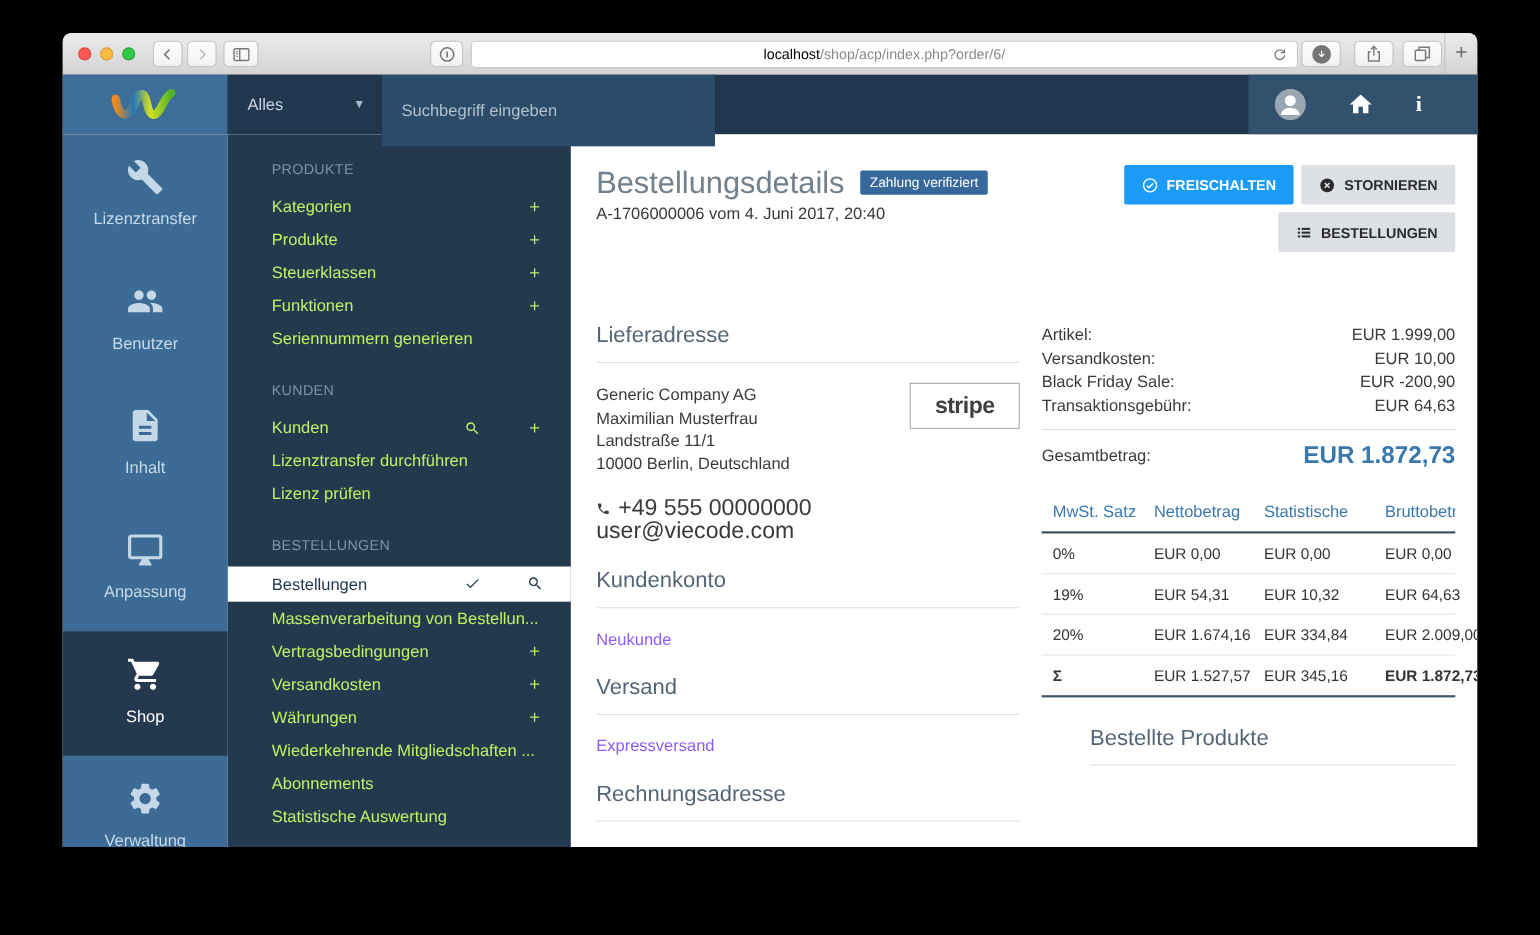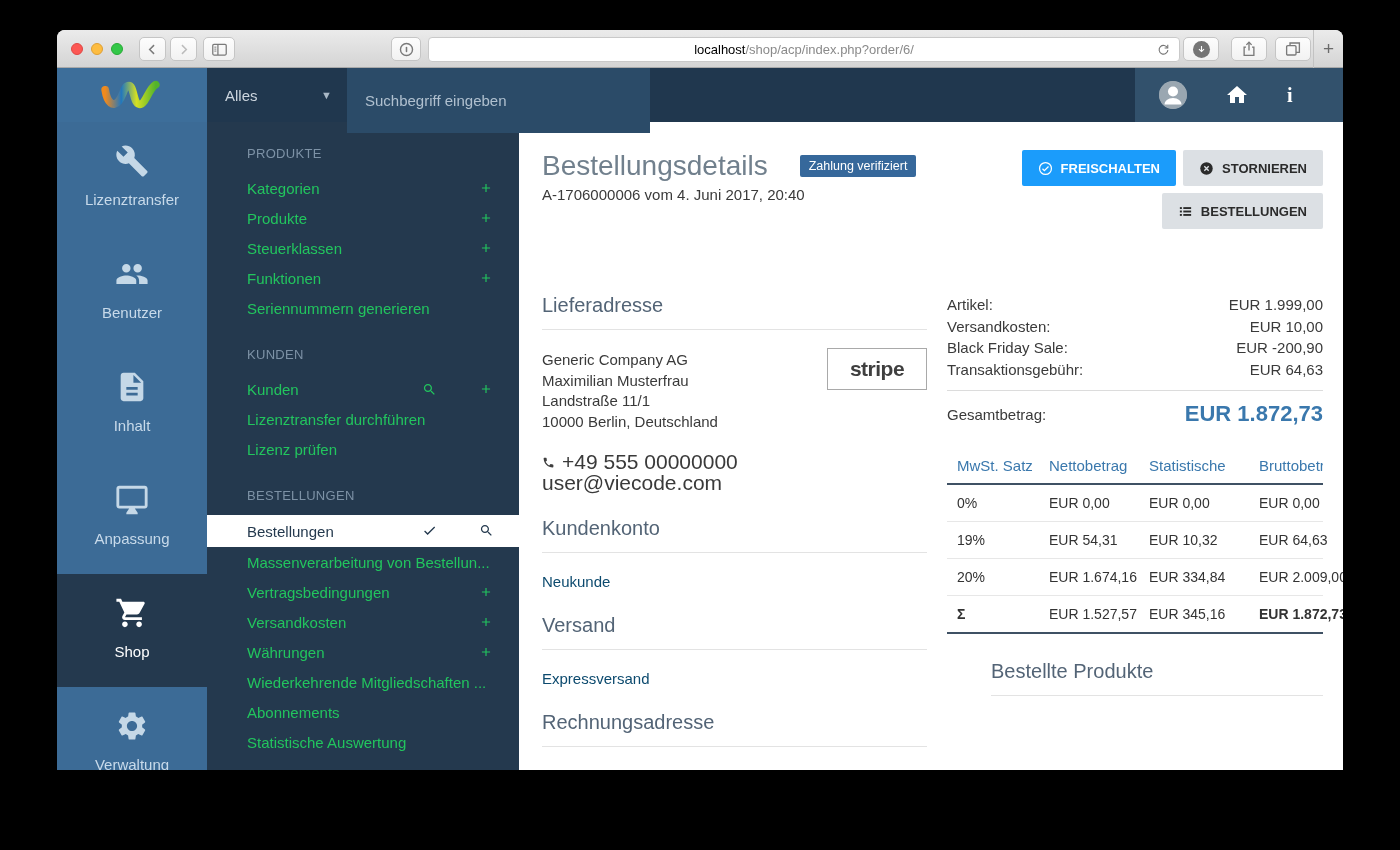--- a/index.html
+++ b/index.html
@@ -50,52 +50,52 @@
   .nav-item { height:113px; display:flex; flex-direction:column; align-items:center; padding-top:22px; gap:13px; color:#c8daea; cursor:default; }
   .nav-item svg { color:#c5d8e7; }
   .nav-item .nav-label { font-size:15px; }
   .nav-item.active { background:#24394e; color:#fff; }
   .nav-item.active svg { color:#fff; }
 
   
   .sidemenu { width:312px; background:#24394e; flex:none; padding-top:24px; overflow:hidden; }
   .menu-sec { margin-bottom:24px; }
   .menu-sec-title { font-size:13px; color:#7d92a6; padding-left:40px; margin-bottom:12px; letter-spacing:.3px; }
-  .mi { position:relative; height:30px; display:flex; align-items:center; padding-left:40px; font-size:15px; color:#22c55e; }
+  .mi { position:relative; height:30px; display:flex; align-items:center; padding-left:40px; font-size:15px; color:#bef264; }
   .mi .lbl { white-space:nowrap; overflow:hidden; max-width:250px; }
   .mi .ic1 { position:absolute; left:215px; top:8px; }
   .mi .ic2 { position:absolute; left:272px; top:8px; }
   .mi.active { background:#fff; color:#24394e; height:32px; }
   .mi svg { color:currentColor; }
 
   
   .content { flex:1; background:#fff; padding:28px 20px 0 23px; overflow:hidden; }
   .page-head { display:flex; justify-content:space-between; }
-  .ph-title-row { display:flex; align-items:center; gap:32px; }
+  .ph-title-row { display:flex; align-items:center; gap:14px; }
   .page-title { font-size:28px; font-weight:400; color:#71808d; }
   .badge { background:#36689b; color:#fff; font-size:12.5px; padding:4px 9px; border-radius:2px; font-weight:400; }
   .meta { margin-top:4px; font-size:15px; color:#3a3a3a; }
   .ph-actions .arow { display:flex; gap:7px; justify-content:flex-end; margin-bottom:7px; }
   .btn { display:inline-flex; align-items:center; gap:8px; font-size:13px; font-weight:700; padding:0 16px; height:36px; border-radius:2px; border:none; font-family:inherit; cursor:pointer; }
   .btn-blue { background:#1b9cfb; color:#fff; }
   .btn-gray { background:#dce0e4; color:#2b2b2b; }
 
   .cols { display:flex; gap:20px; margin-top:58px; }
   .col-l { width:385px; flex:none; }
   .col-r { flex:1; min-width:0; }
   .sec-h { font-size:20px; font-weight:400; color:#536476; padding-bottom:12px; border-bottom:1px solid #e3e3e3; margin-bottom:20px; }
   .sec { margin-top:24px; }
   .sec:first-child { margin-top:0; }
   .addr-wrap { display:flex; justify-content:space-between; align-items:flex-start; }
   .addr p { font-size:15px; color:#3a3a3a; line-height:20.5px; }
   .stripe-box { width:100px; height:42px; border:1px solid #a9a9a9; display:flex; align-items:center; justify-content:center; font-weight:800; font-size:21px; color:#3f3f3f; letter-spacing:-0.5px; margin-top:-2px; }
   .contact { margin-top:20px; font-size:21px; color:#3a3a3a; }
   .contact .phone { display:flex; align-items:center; gap:7px; line-height:20.5px; }
   .contact .email { line-height:20.5px; }
-  .kv { font-size:15px; color:#0c4a6e; }
+  .kv { font-size:15px; color:#8b5cf6; }
 
   .trow { display:flex; justify-content:space-between; font-size:15px; color:#3a3a3a; line-height:21.5px; }
   .tdiv { border:none; border-top:1px solid #dcdcdc; margin:10px 0 10px; }
   .total-row { display:flex; justify-content:space-between; align-items:center; }
   .total-label { font-size:15px; color:#3a3a3a; }
   .total-val { font-size:22px; font-weight:700; color:#3a78ad; }
   .rbtns { display:flex; justify-content:flex-end; gap:6px; margin-top:20px; }
 
   table.tax { width:100%; border-collapse:collapse; table-layout:fixed; margin-top:30px; font-size:14px; color:#333; }
   table.tax th { text-align:left; color:#3a78ad; font-weight:400; font-size:15px; padding:0 0 9px 0; border-bottom:2px solid #3f5164; white-space:nowrap; overflow:hidden; }

